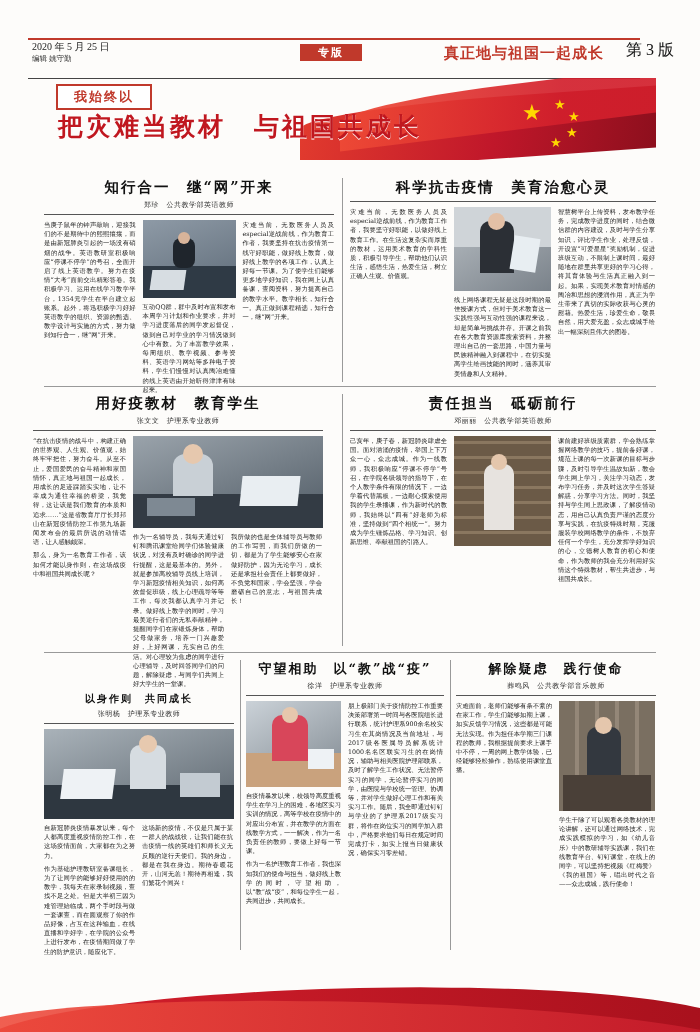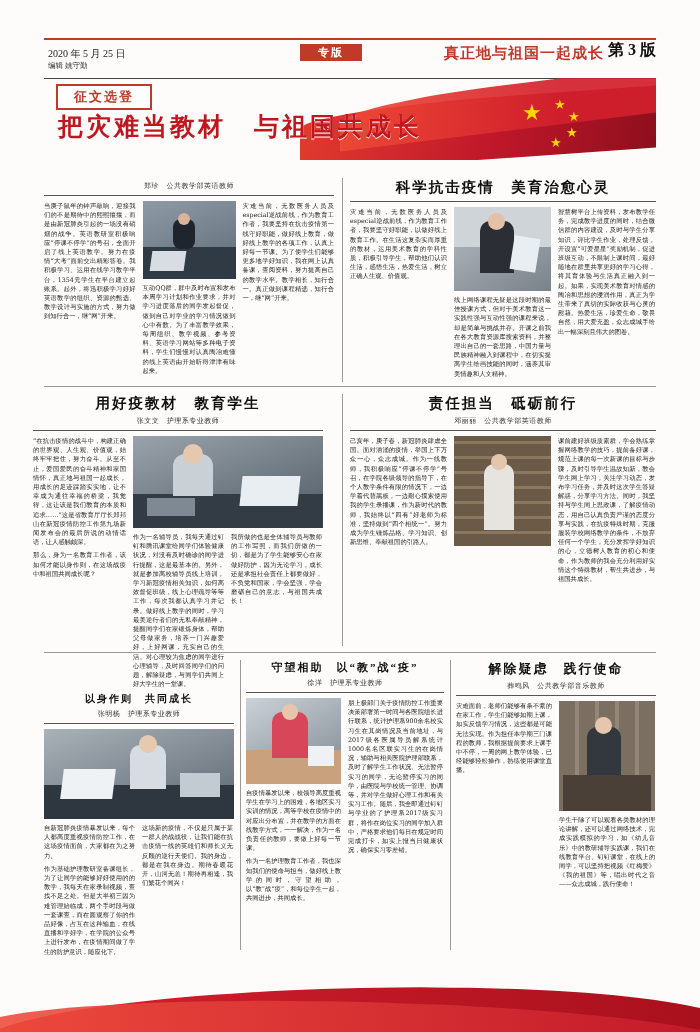--- a/index.html
+++ b/index.html
@@ -10,43 +10,43 @@
     color:#1a1a1a;
     position:relative;
     overflow:hidden;
   }
   .page{
     position:absolute;inset:0;
     background:#fdfcfa;
   }
   
   .masthead{
-    position:absolute;left:44px;top:38px;width:612px;height:38px;
+    position:absolute;left:28px;top:38px;width:612px;height:38px;
     border-top:2px solid #c0392b;border-bottom:1px solid #444;
-    display:flex;align-items:center;
+    display:flex;
   }
   .md-date{font-size:10px;line-height:13px;color:#222;}
   .md-editor{font-size:7.5px;line-height:11px;color:#333;}
   .md-left{padding-left:4px;}
   .zhuanban{
     position:absolute;left:300px;top:44px;
     width:62px;height:17px;background:#c0392b;color:#fff;
     font-size:11px;font-weight:bold;letter-spacing:2px;
     display:flex;align-items:center;justify-content:center;
     font-family:"DejaVu Sans",sans-serif;
   }
   .logo{
     position:absolute;right:96px;top:38px;height:30px;
     display:flex;align-items:center;
     color:#c0392b;font-weight:bold;font-size:15px;letter-spacing:1px;
     font-family:"DejaVu Serif",serif;
   }
   .banci{
-    position:absolute;right:44px;top:40px;
-    font-size:16px;font-weight:bold;color:#111;
+    position:absolute;right:26px;top:40px;
+    font-size:16px;font-weight:normal;color:#111;
   }
   
   .zhengwen{
     position:absolute;left:56px;top:84px;width:92px;height:22px;
     border:2px solid #c0392b;color:#c0392b;font-weight:bold;font-size:13px;
     display:flex;align-items:center;justify-content:center;letter-spacing:2px;
     background:#fff;font-family:"DejaVu Sans",sans-serif;
   }
   .flagart{
     position:absolute;left:300px;top:78px;width:356px;height:82px;
@@ -119,33 +119,34 @@
   <div class="masthead">
     <div class="md-left">
       <div class="md-date">2020 年 5 月 25 日</div>
       <div class="md-editor">编辑 姚守勤</div>
     </div>
   </div>
   <div class="zhuanban">专版</div>
   <div class="logo">真正地与祖国一起成长</div>
   <div class="banci">第 3 版</div>
 
-  <div class="zhengwen">征文选登</div>
+  <div class="zhengwen">我始终以</div>
   <div class="flagart">
     <div class="redwave"></div>
     <div class="redwave2"></div>
     <span class="star big" style="left:222px;top:28px;">★</span>
     <span class="star" style="left:254px;top:20px;">★</span>
     <span class="star" style="left:268px;top:32px;">★</span>
     <span class="star" style="left:266px;top:48px;">★</span>
     <span class="star" style="left:250px;top:58px;">★</span>
   </div>
   <div class="headline">把灾难当教材　与祖国共成长</div>
 
   <div class="sec" style="left:44px;top:178px;width:290px;">
+    <div class="hl2">知行合一　继“网”开来</div>
     <div class="byline">郑珍　公共教学部英语教师</div>
     <div class="rule"></div>
     <div class="cols2">
       <div style="width:93px;">
         <div class="col-txt">当庚子鼠年的钟声敲响，迎接我们的不是期待中的熙熙攘攘，而是由新冠肺炎引起的一场没有硝烟的战争。英语教研室积极响应“停课不停学”的号召，全面开启了线上英语教学。努力在疫情“大考”面前交出精彩答卷。我积极学习、运用在线学习教学平台，1354元学生在平台建立起账系。起外，将迅积极学习好好英语教学的组织、资源的甄选、教学设计与实施的方式，努力做到知行合一，继“网”开来。</div>
       </div>
       <div style="width:93px;">
         <div class="photo" style="width:93px;height:78px;background:linear-gradient(160deg,#8e9aa6,#5d6a77);margin-bottom:4px;">
           <div class="pv" style="left:0;top:46px;width:93px;height:32px;background:#2f3a45;"></div>
           <div class="pv" style="left:30px;top:18px;width:22px;height:30px;border-radius:8px;background:#1f252c;"></div>
@@ -255,21 +256,21 @@
         <div class="col-txt">自新冠肺炎疫情暴发以来，每个人都高度重视疫情防控工作，在这场疫情面前，大家都在为之努力。</div>
         <div class="col-txt" style="margin-top:4px;">作为基础护理教研室备课组长，为了让同学的能够好好使用的的教学，我每天在家录制视频，查找不足之处。但是大半初三因为难管理始临成，两个手时段与做一套课查，而在圆观察了你的作品好像，占互在这种输血，在线直播和学好学，在学院的公众号上进行发布，在疫情期间做了学生的防护意识，随应化下。</div>
       </div>
       <div style="width:91px;">
         <div class="col-txt">这场新的疫情，不仅是只属于某一群人的战战役，让我们能在抗击疫情一线的英雄们和师长义无反顾的逆行天使们。我的身边，都是在我在身边。期待春暖花开，山河无恙！期待再相逢，我们繁花个同兴！</div>
       </div>
     </div>
   </div>
 
   <div class="sec" style="left:246px;top:660px;width:198px;">
-    <div class="hl2" style="font-size:11px;font-family:Liberation Serif, serif;">守望相助　以“教”战“疫”</div>
+    <div class="hl2" style="font-size:13px;">守望相助　以“教”战“疫”</div>
     <div class="byline">徐洋　护理系专业教师</div>
     <div class="rule"></div>
     <div class="cols2">
       <div style="width:95px;">
         <div class="photo" style="width:95px;height:86px;background:linear-gradient(150deg,#cbd2d8,#7e878f);margin-bottom:4px;">
           <div class="pv" style="left:0;top:52px;width:95px;height:34px;background:#c9a27d;"></div>
           <div class="pv" style="left:26px;top:14px;width:36px;height:46px;background:#d8465a;border-radius:10px 10px 0 0;"></div>
           <div class="pv" style="left:36px;top:6px;width:16px;height:16px;border-radius:50%;background:#e6c7ad;"></div>
           <div class="pv" style="left:62px;top:48px;width:26px;height:20px;background:#eef2f5;"></div>
         </div>

